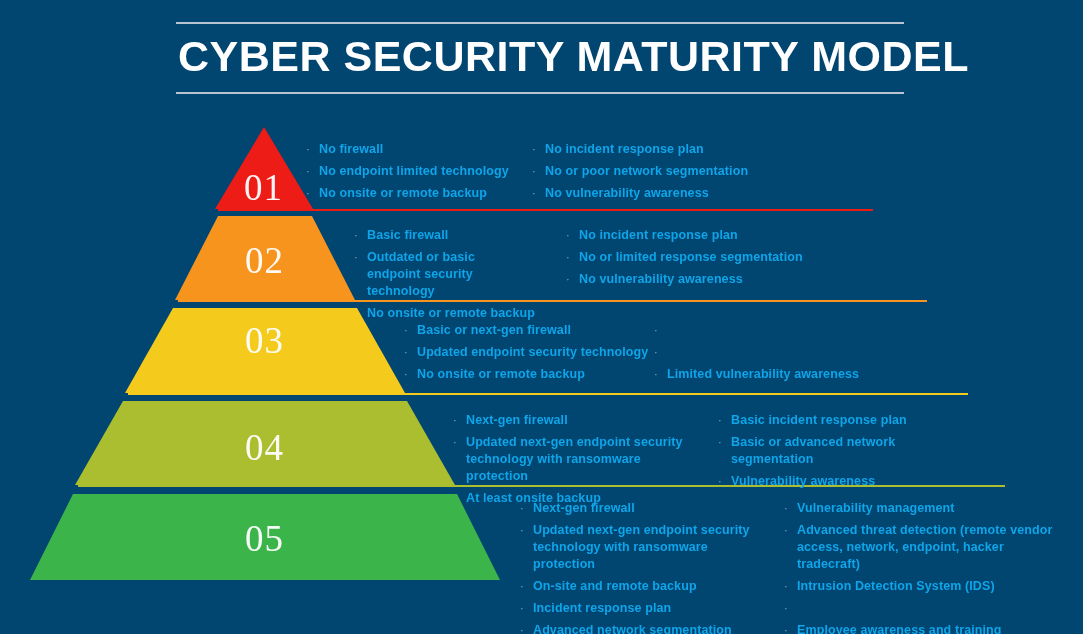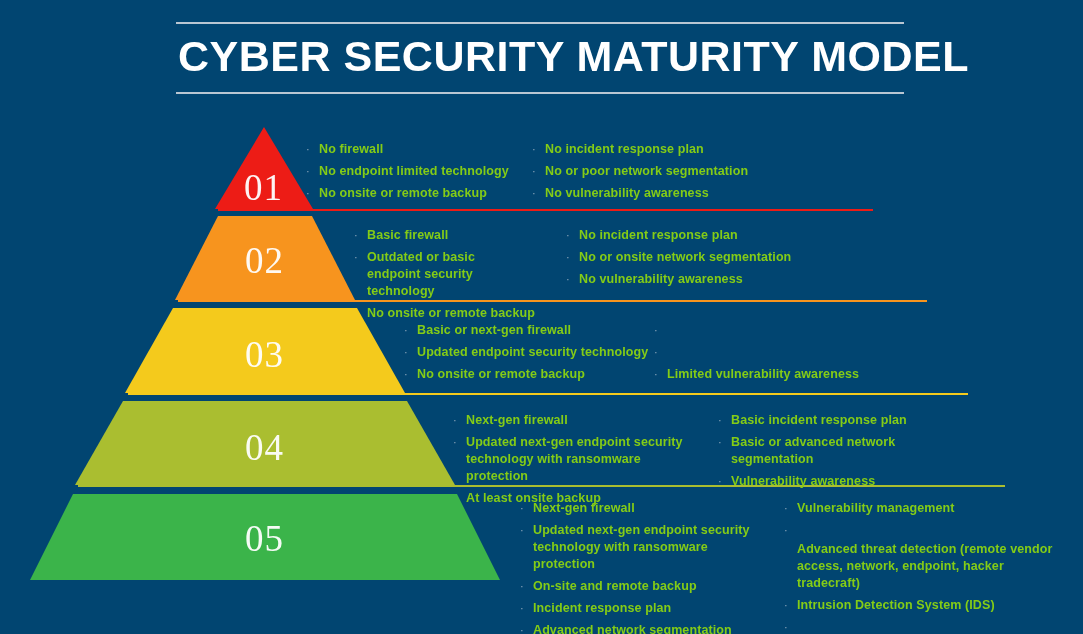--- a/index.html
+++ b/index.html
@@ -93,21 +93,21 @@
   .bullet-dot {
     color: #8fa8bd;
     font-size: 11px;
     line-height: 17px;
     width: 13px;
     flex: 0 0 13px;
     text-align: left;
     padding-left: 1px;
   }
   .bullet-text {
-    color: #84cc16;
+    color: #0ea5e9;
     font-size: 12.5px;
     font-weight: bold;
     line-height: 17px;
     letter-spacing: 0.1px;
   }
 </style>
 </head>
 <body>
 
 <div id="header">
@@ -180,34 +180,34 @@
         <span class="bullet-text">No onsite or remote backup</span>
       </div>
     </div>
     <div class="bullet-col" style="width:250px;">
       <div class="bullet-row">
         <span class="bullet-dot">·</span>
         <span class="bullet-text">No incident response plan</span>
       </div>
       <div class="bullet-row">
         <span class="bullet-dot">·</span>
-        <span class="bullet-text">No or onsite network segmentation</span>
+        <span class="bullet-text">No or limited response segmentation</span>
       </div>
       <div class="bullet-row">
         <span class="bullet-dot">·</span>
         <span class="bullet-text">No vulnerability awareness</span>
       </div>
     </div>
   </div>
 
   <div class="tier" style="left:125px; top:308px; width:280px; height:86px;">
     <svg class="tier-shape" width="280" height="86" viewBox="0 0 280 86">
       <polygon points="48,0 232,0 280,85 0,85" fill="#F4CA1C"></polygon>
     </svg>
-    <div class="tier-number" style="left:120px; top:28px;">03</div>
+    <div class="tier-number" style="left:120px; top:14px;">03</div>
   </div>
   <div class="accent-line" style="left:128px; top:393px; width:840px; background:#F4CA1C;"></div>
 
   <div class="bullets" style="left:403px; top:322px;">
     <div class="bullet-col" style="width:250px;">
       <div class="bullet-row">
         <span class="bullet-dot">·</span>
         <span class="bullet-text">Basic or next-gen firewall</span>
       </div>
       <div class="bullet-row">
@@ -302,21 +302,21 @@
         <span class="bullet-text">Advanced network segmentation</span>
       </div>
     </div>
     <div class="bullet-col" style="width:290px;">
       <div class="bullet-row">
         <span class="bullet-dot">·</span>
         <span class="bullet-text">Vulnerability management</span>
       </div>
       <div class="bullet-row">
         <span class="bullet-dot">·</span>
-        <span class="bullet-text" style="max-width:272px; display:inline-block;margin-top:19px;">Advanced threat detection (remote vendor access, network, endpoint, hacker tradecraft)</span>
+        <span class="bullet-text" style="max-width:272px; display:inline-block;">Advanced threat detection (remote vendor access, network, endpoint, hacker tradecraft)</span>
       </div>
       <div class="bullet-row">
         <span class="bullet-dot">·</span>
         <span class="bullet-text">Intrusion Detection System (IDS)</span>
       </div>
       <div class="bullet-row">
         <span class="bullet-dot">·</span>
       </div>
       <div class="bullet-row">
         <span class="bullet-dot">·</span>

